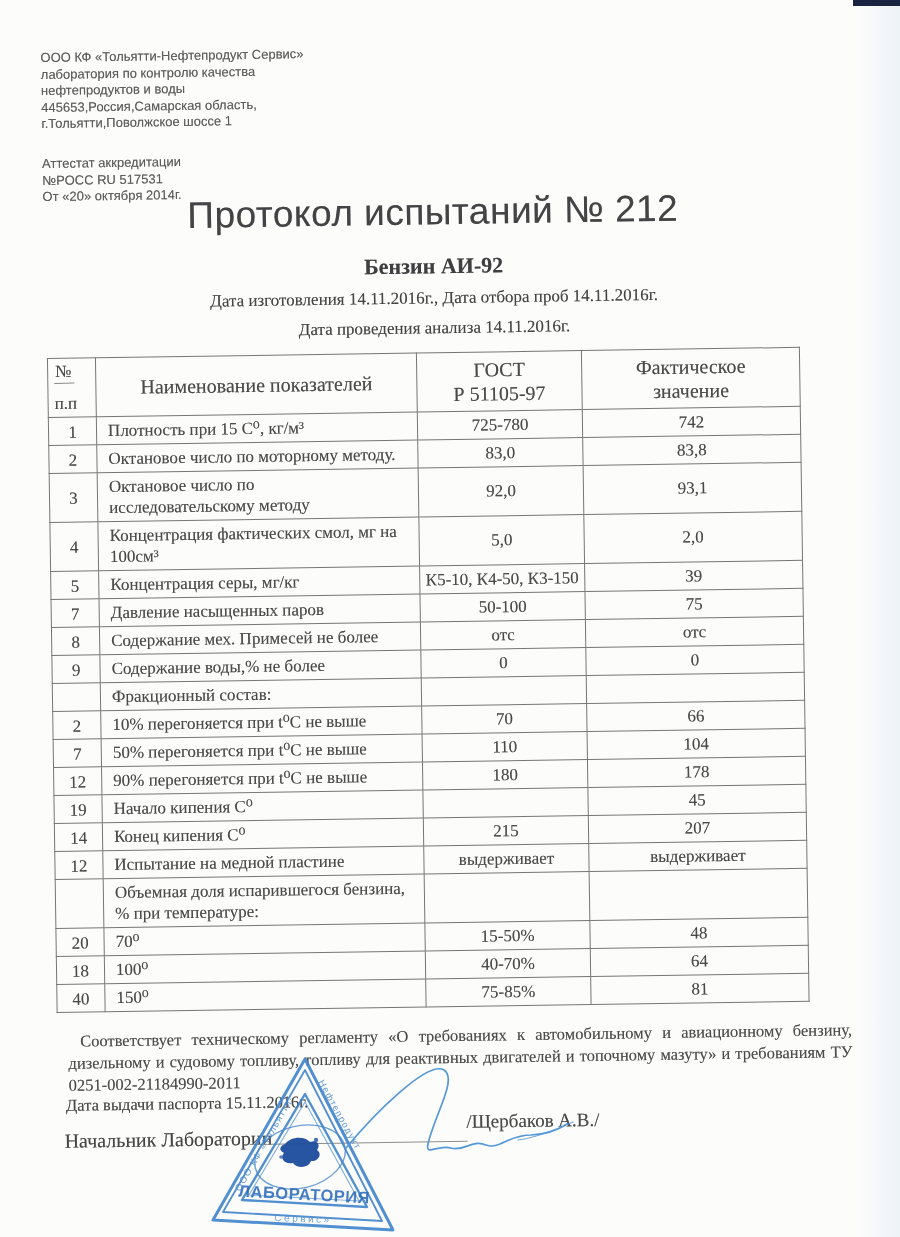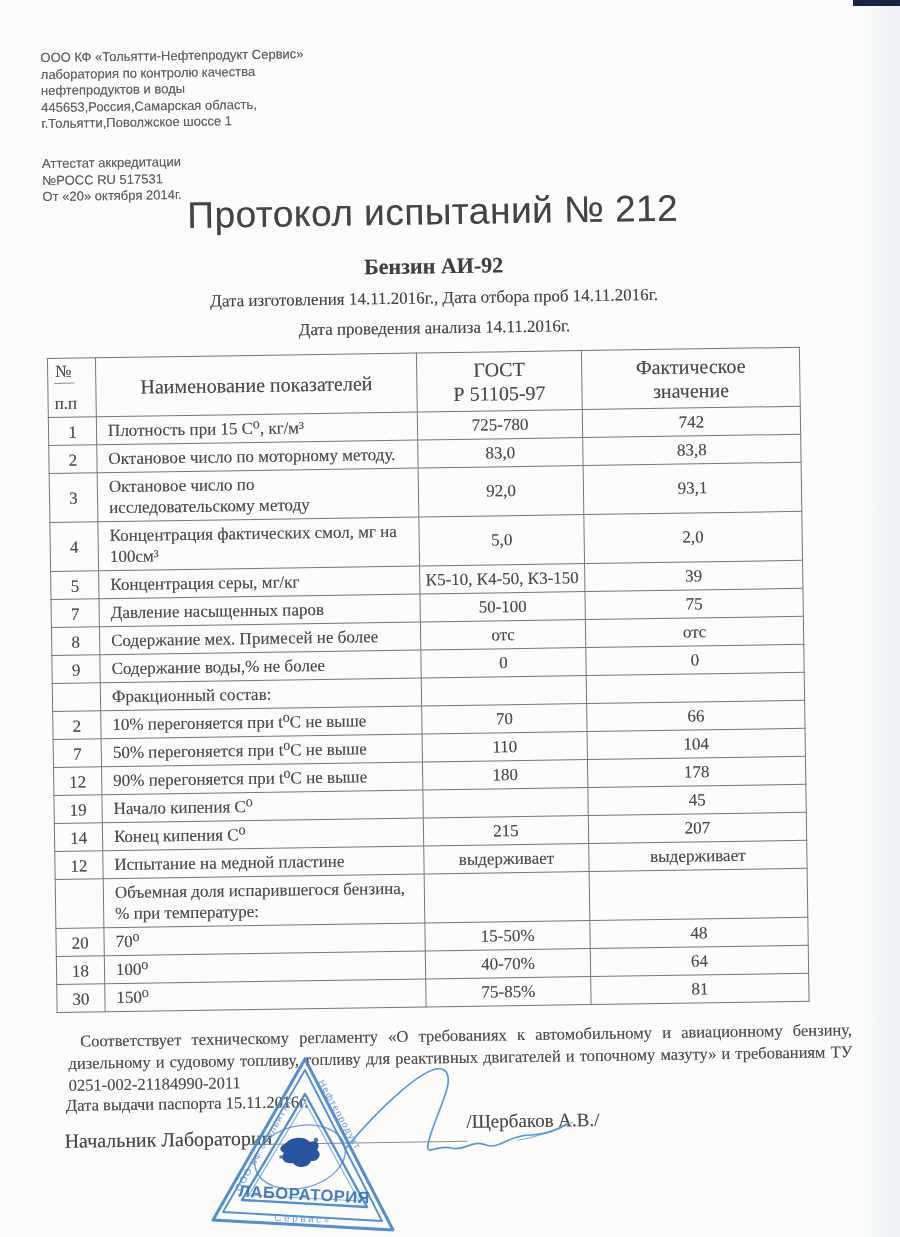--- a/index.html
+++ b/index.html
@@ -232,21 +232,21 @@
           <td class="c-gost">15-50%</td>
           <td class="c-fact">48</td>
         </tr>
         <tr>
           <td class="c-num">18</td>
           <td class="c-name">100⁰</td>
           <td class="c-gost">40-70%</td>
           <td class="c-fact">64</td>
         </tr>
         <tr>
-          <td class="c-num">30</td>
+          <td class="c-num">40</td>
           <td class="c-name">150⁰</td>
           <td class="c-gost">75-85%</td>
           <td class="c-fact">81</td>
         </tr>
       </tbody>
   </table>
 
   <div class="compliance">Соответствует техническому регламенту «О требованиях к автомобильному и авиационному бензину, дизельному и судовому топливу, топливу для реактивных двигателей и топочному мазуту» и требованиям  ТУ 0251-002-21184990-2011</div>
   <div class="issue-date">Дата выдачи паспорта 15.11.2016г.</div>
   <div class="chief-label">Начальник Лаборатории</div>

